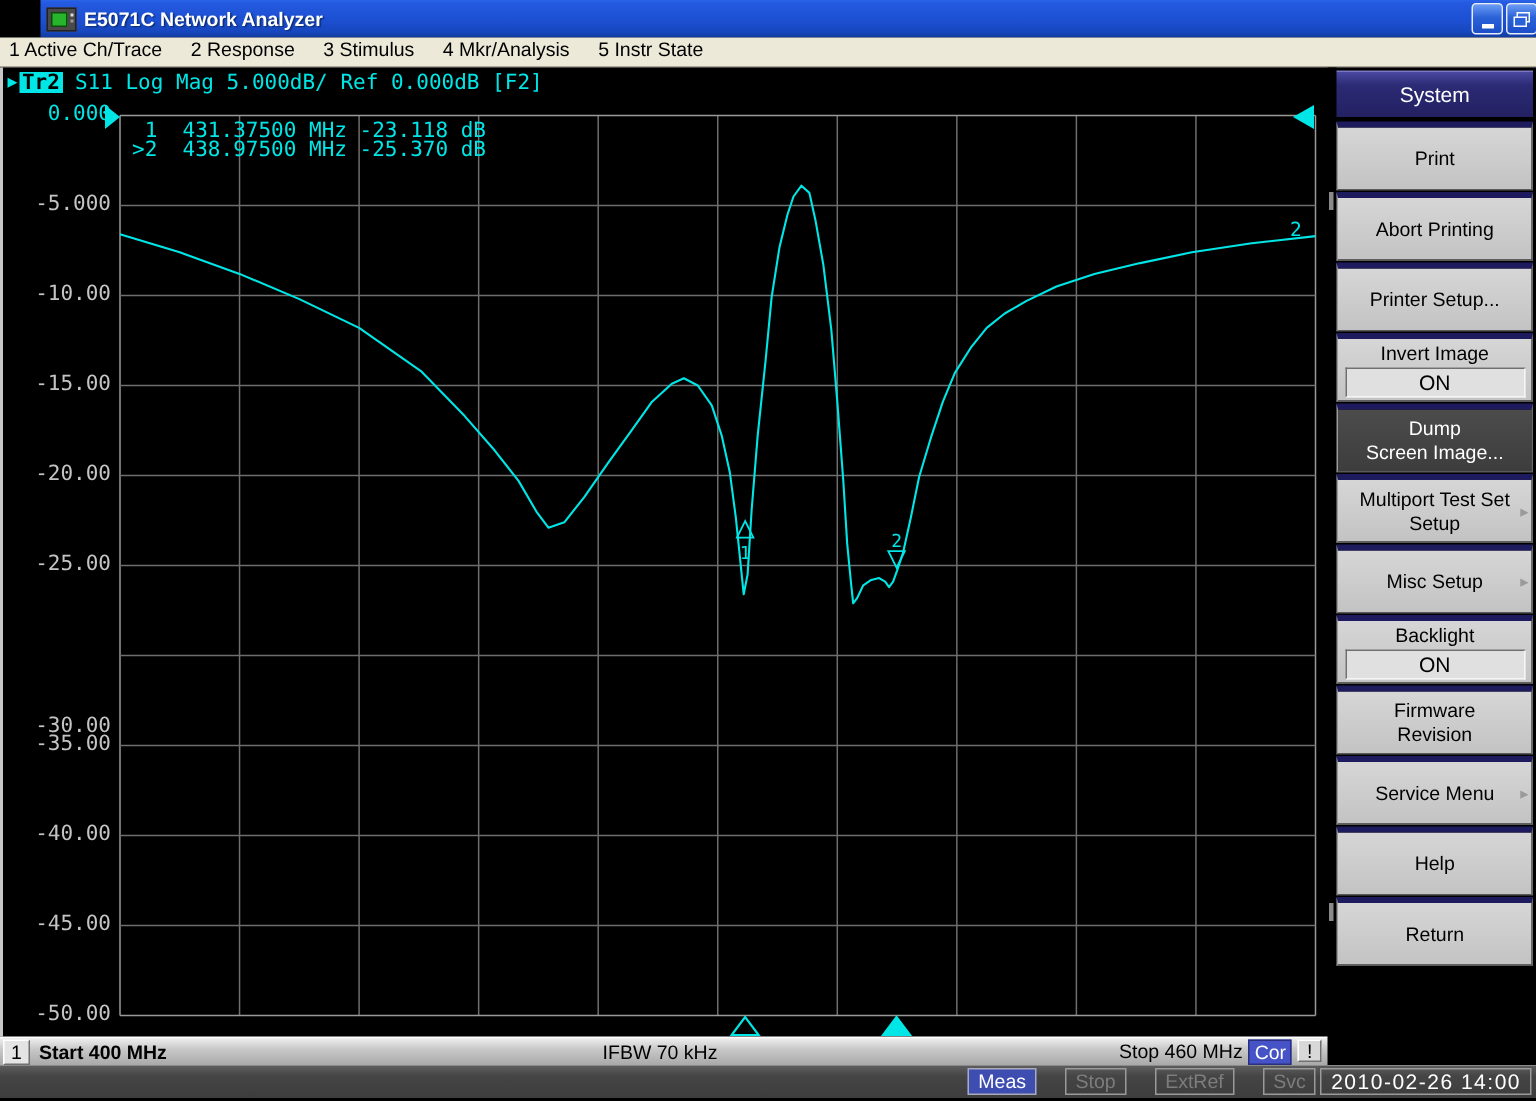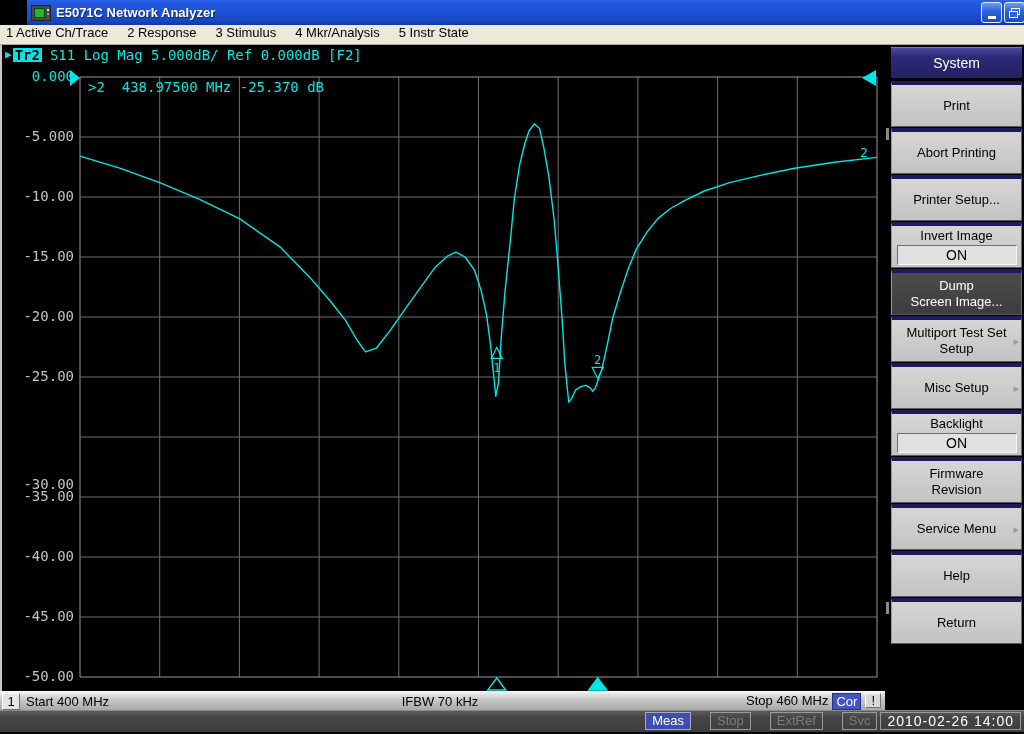--- a/index.html
+++ b/index.html
@@ -57,21 +57,21 @@
   .sk-on{width:118px;height:18px;margin-top:1px;background:#e0e0e0;
     border:1px solid;border-color:#6f6f6f #f5f5f5 #f5f5f5 #6f6f6f;
     display:flex;align-items:center;justify-content:center;font-size:14px;}
   .sk-arrow{position:absolute;right:2px;top:50%;transform:translateY(-50%);color:#9a9a9a;font-size:11px;}
   
   .chanbar{position:absolute;left:0;top:691px;width:885px;height:19px;
     background:linear-gradient(180deg,#efefef,#c9c9c9 40%,#a9a9a9);border-top:1px solid #fff;
     box-sizing:border-box;font-size:13px;color:#000;}
   .chan-num{position:absolute;left:2px;top:1px;width:16px;height:15px;background:#e4e4e4;
     border:1px solid;border-color:#fff #707070 #707070 #fff;text-align:center;line-height:15px;}
-  .chan-start{position:absolute;left:26px;top:2px;}
+  .chan-start{position:absolute;left:26px;top:2px;font-weight:bold;}
   .chan-ifbw{position:absolute;left:440px;top:2px;transform:translateX(-50%);}
   .chan-right{position:absolute;right:4px;top:1px;display:flex;align-items:flex-start;gap:4px;}
   .cor{background:#4553c6;color:#fff;padding:0 3px;height:15px;line-height:15px;border:1px solid #2a2f80;}
   .warn{background:#d8d8d8;border:1px solid;border-color:#fff #707070 #707070 #fff;
     padding:0 5px;height:13px;line-height:13px;}
   
   .instbar{position:absolute;left:0;top:710px;width:1024px;height:21px;
     background:linear-gradient(180deg,#5c5c5c,#454545 30%,#3d3d3d);border-top:1px solid #8a8a8a;
     border-bottom:3px solid #000;box-sizing:content-box;}
   .inst-right{position:absolute;right:3px;top:1px;display:flex;align-items:center;gap:3px;height:18px;}
@@ -161,21 +161,21 @@
         <div class="ylab" style="top: 144px;">-10.00</div>
         <div class="ylab" style="top: 204px;">-15.00</div>
         <div class="ylab" style="top: 264px;">-20.00</div>
         <div class="ylab" style="top: 324px;">-25.00</div>
         <div class="ylab" style="top: 384px; margin-top: 48px;">-30.00</div>
         <div class="ylab" style="top: 444px;">-35.00</div>
         <div class="ylab" style="top: 504px;">-40.00</div>
         <div class="ylab" style="top: 564px;">-45.00</div>
         <div class="ylab" style="top: 624px;">-50.00</div>
       </div>
-    <div class="marker-readout" id="marker-readout"><div>&gt;2  438.97500 MHz -25.370 dB</div></div>
+    <div class="marker-readout" id="marker-readout"><div> 1  431.37500 MHz -23.118 dB</div><div>&gt;2  438.97500 MHz -25.370 dB</div></div>
   </div>
 
   <div class="softkeys">
     <div class="sk-strip">
       <div class="tick" style="top:83px"></div>
       <div class="tick" style="top:557px"></div>
     </div>
     <div class="sk-col">
       <div class="sk-header">System</div>
       <div id="sk-items">

